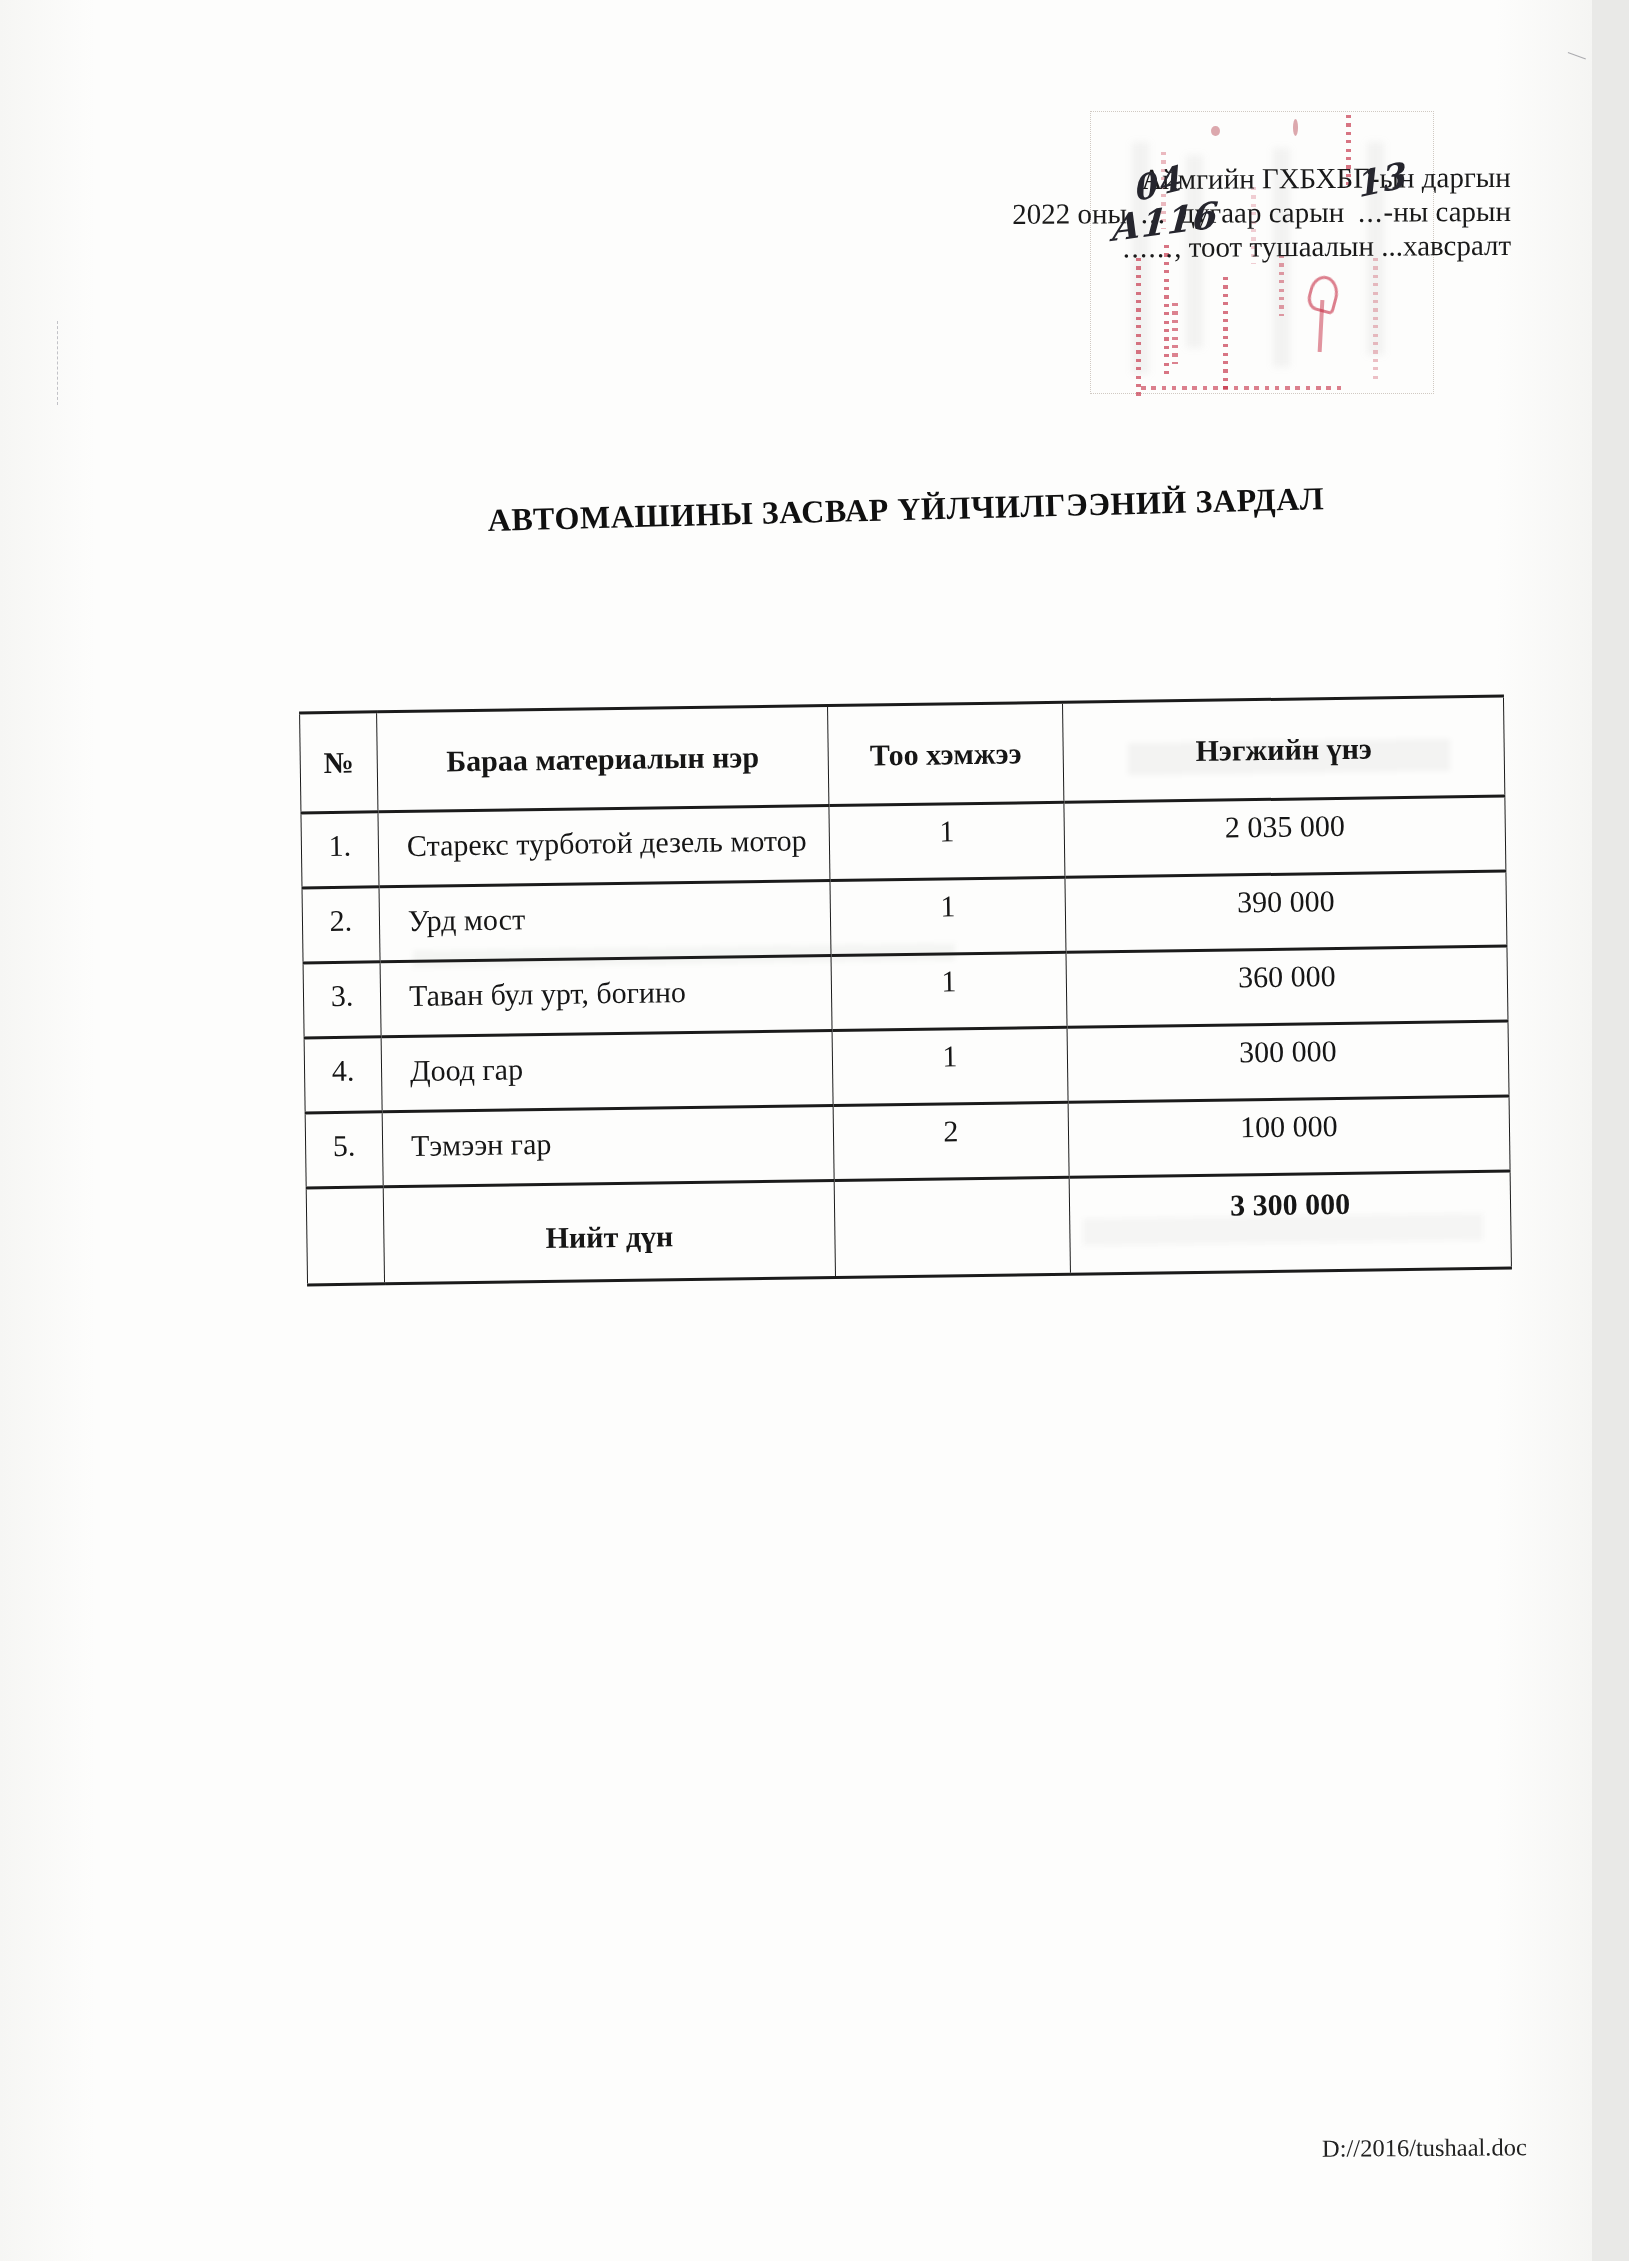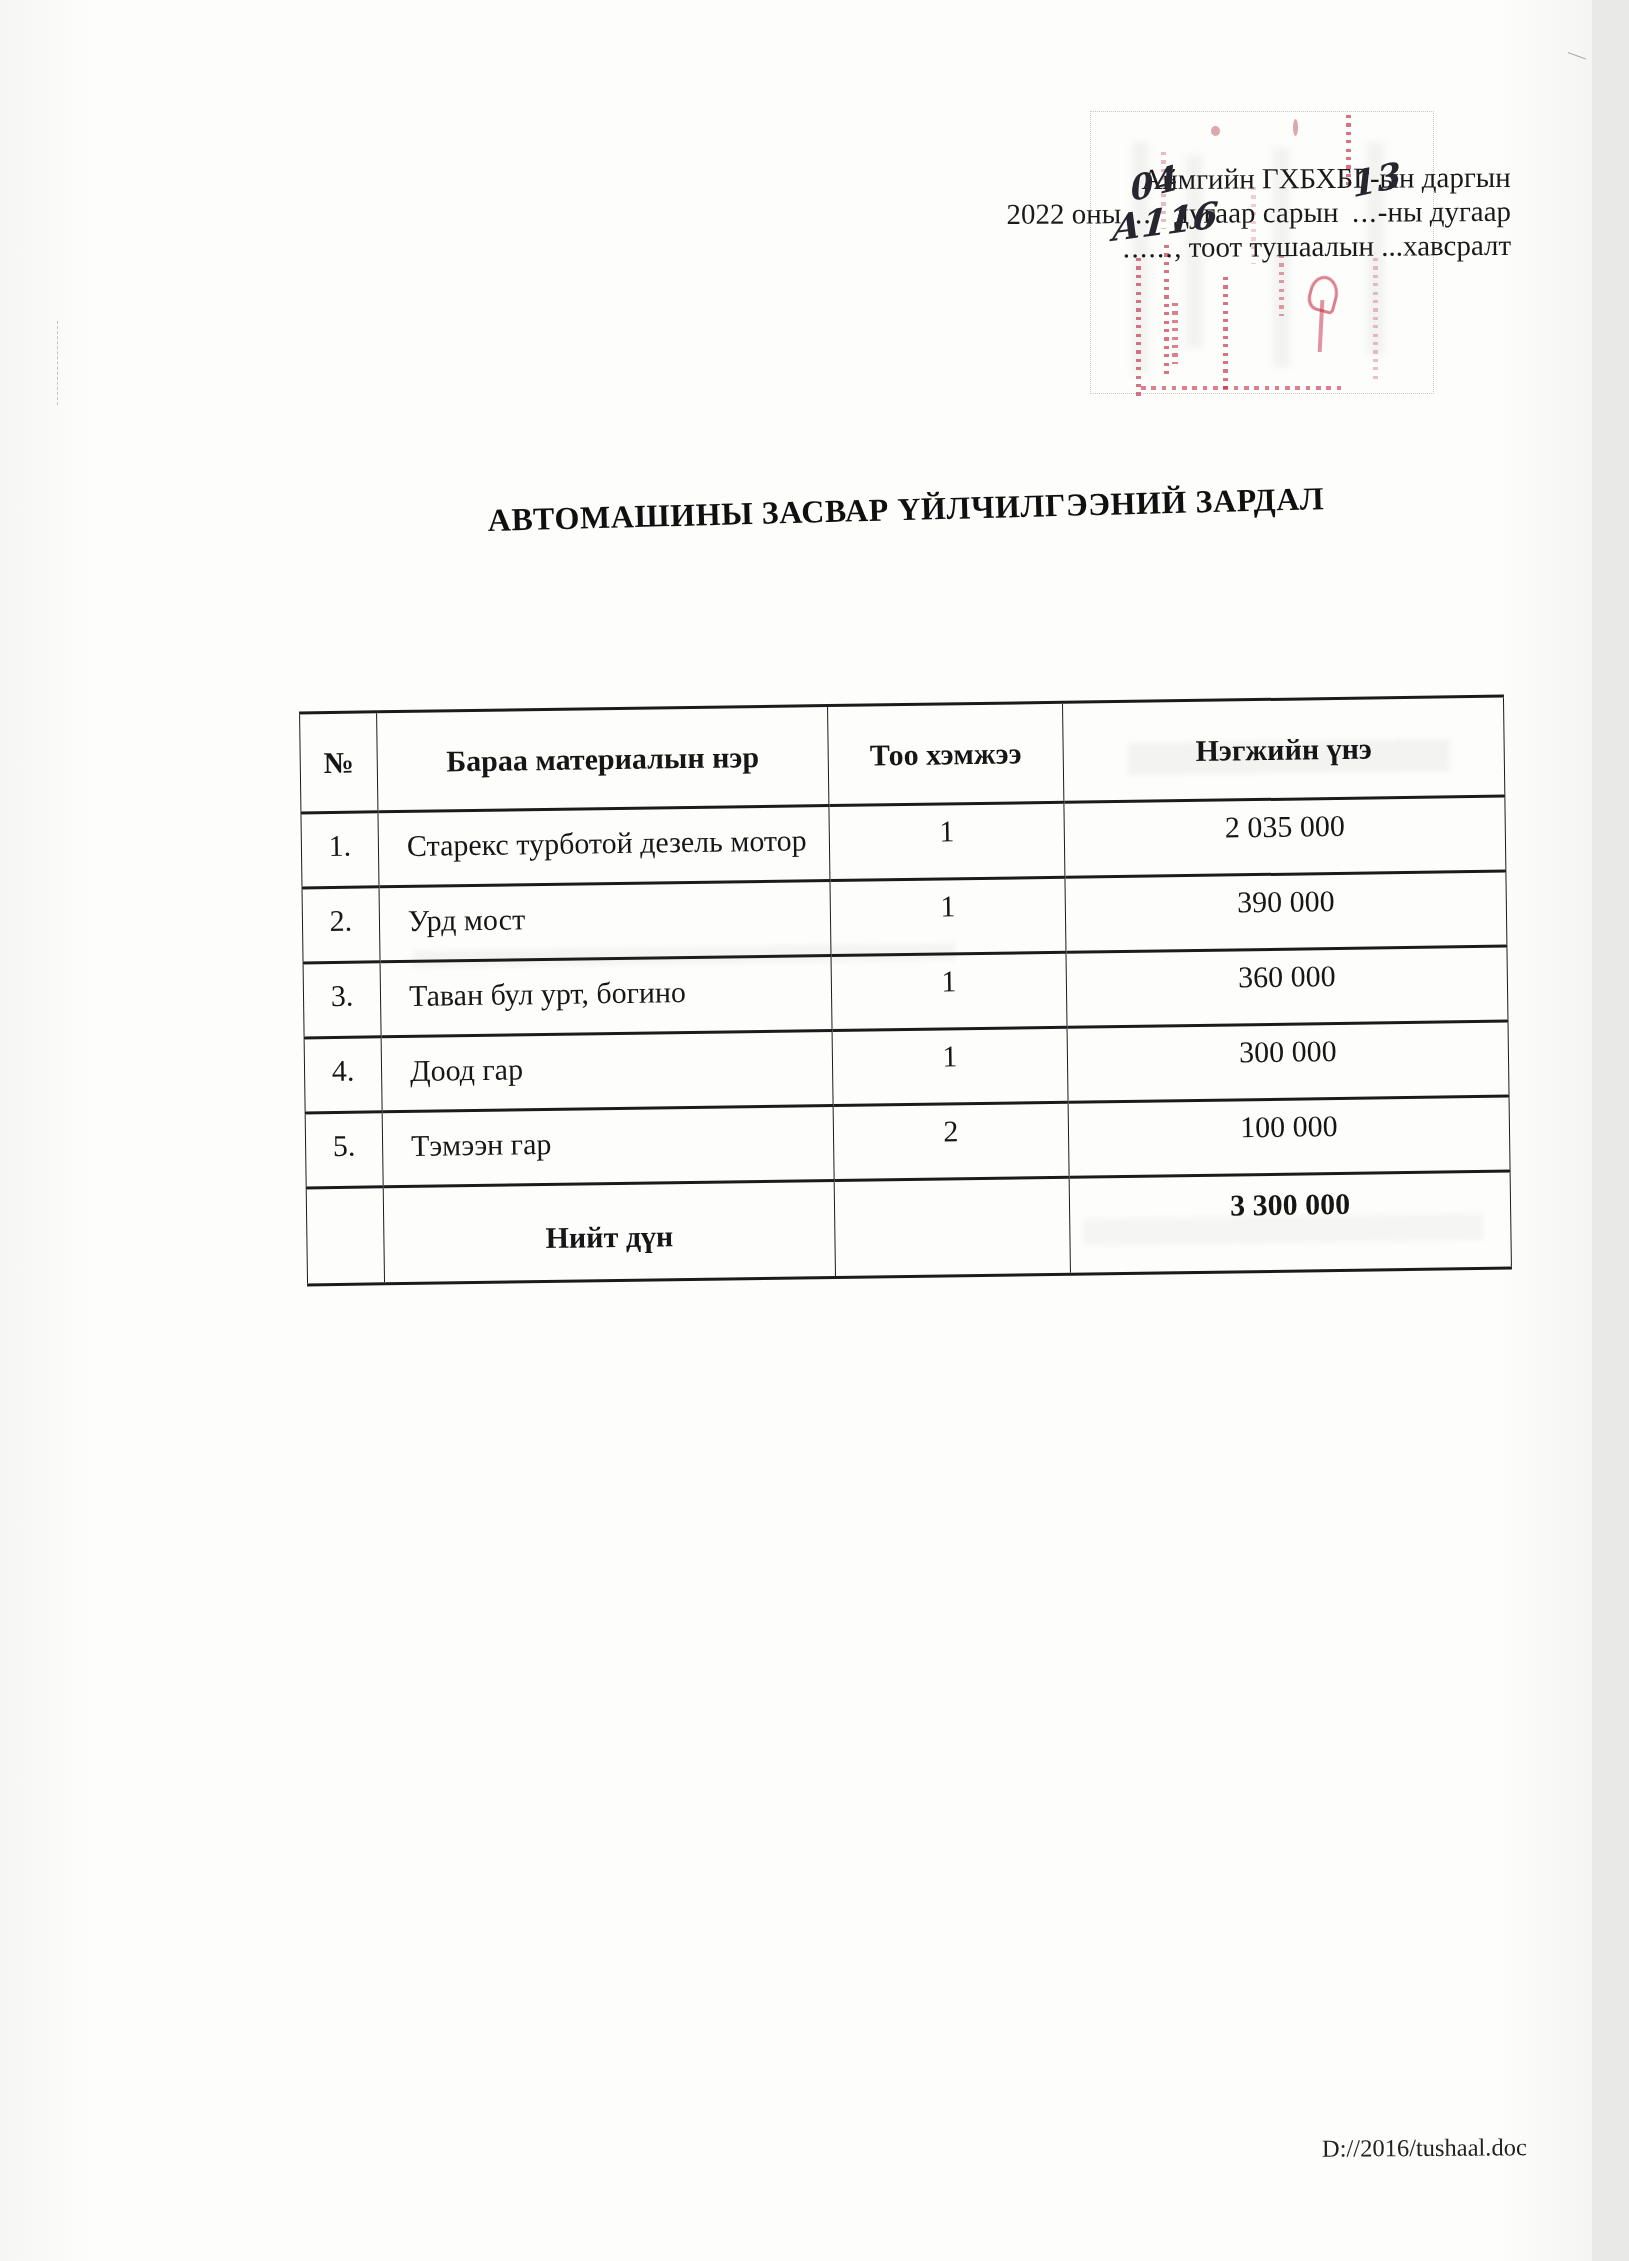--- a/index.html
+++ b/index.html
@@ -117,21 +117,21 @@
   <div class="smudge" style="left:1128px;top:741px;width:322px;height:32px;background:rgba(0,0,0,.04);"></div>
 
   <div class="header-block">
     <div>
       <span>Аймгийн ГХБХБГ-ын даргын</span>
     </div>
     <div>
       <span>2022 оны</span>
       <span class="dots sep-l"><span>...</span><span class="hand hand-month">04</span></span>
       <span class="sep-l">дугаар сарын</span>
-      <span class="dots sep-l"><span>...</span><span class="hand hand-day">13</span></span><span>-ны дугаар</span>
+      <span class="dots sep-l"><span>...</span><span class="hand hand-day">13</span></span><span>-ны сарын</span>
     </div>
     <div>
       <span class="dots"><span>......</span><span class="hand hand-number">А116</span></span><span>, тоот тушаалын ...хавсралт</span>
     </div>
   </div>
 
   <div class="doc-title">АВТОМАШИНЫ ЗАСВАР ҮЙЛЧИЛГЭЭНИЙ ЗАРДАЛ</div>
 
   <table class="cost-table">
     <colgroup>

